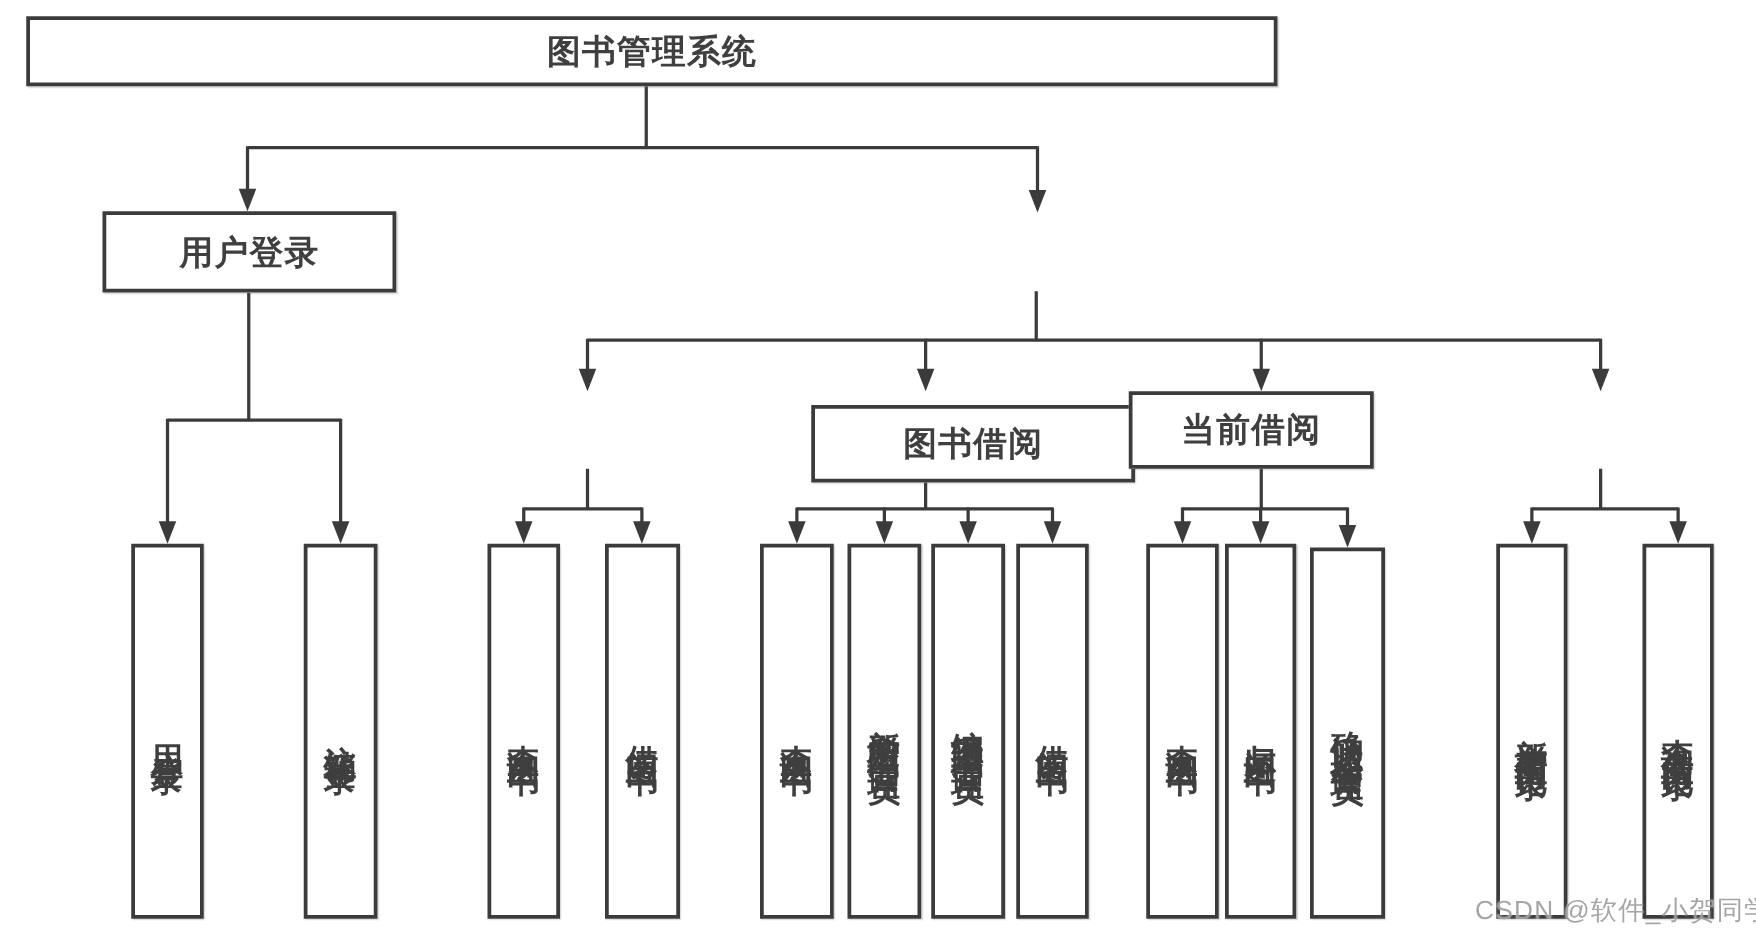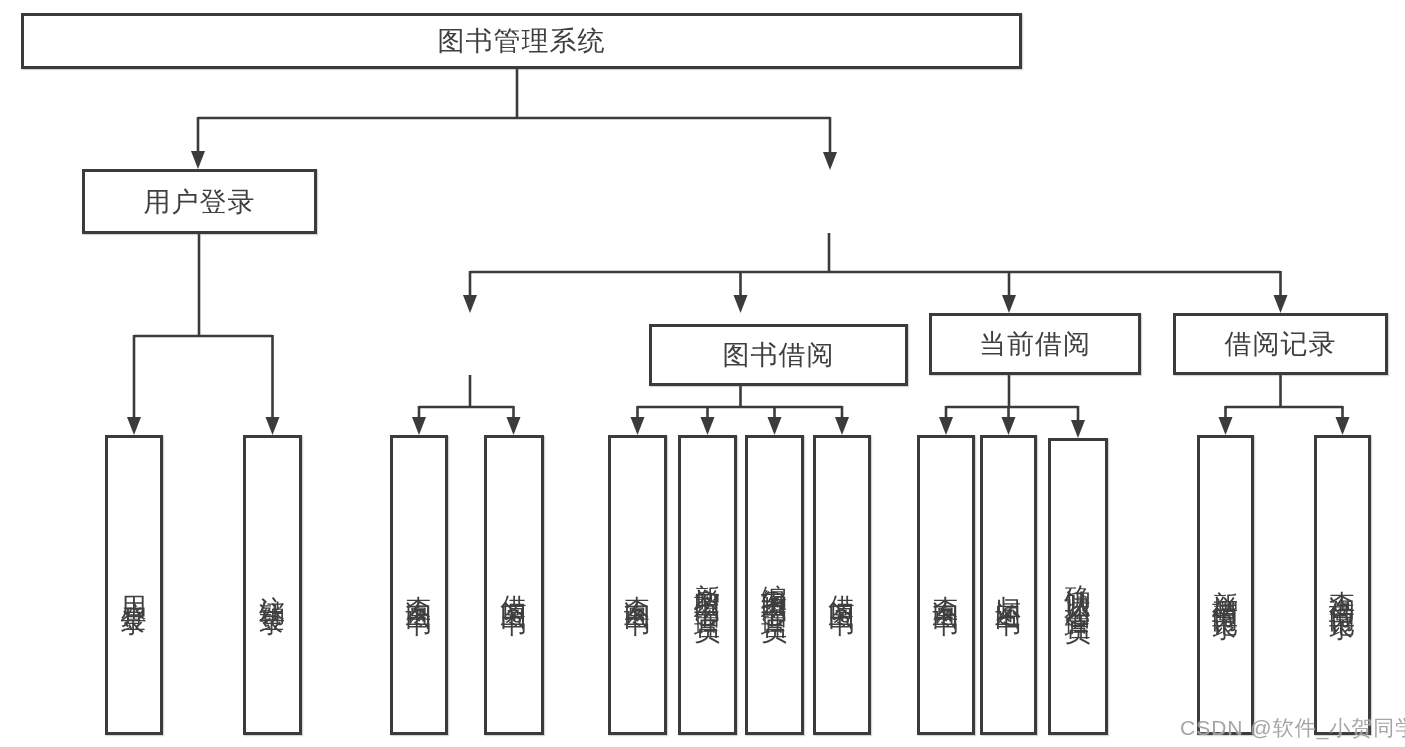--- a/index.html
+++ b/index.html
@@ -33,20 +33,21 @@
   .node{
     position:absolute;
     background:#fff;
     border:3px solid var(--line);
     box-sizing:border-box;
     display:flex;
     align-items:center;
     justify-content:center;
     color:var(--text);
     box-shadow:1px 1px 1px rgba(90,90,90,0.25);
+    font-weight:bold;
   }
   .h-node{
     font-size:27px;
     letter-spacing:1px;
     white-space:nowrap;
   }
   .v-node{
     font-size:26px;
     writing-mode:vertical-rl;
     text-orientation:mixed;
@@ -145,22 +146,21 @@
       <line x1="1342.5" y1="406" x2="1342.5" y2="420"></line>
       <polygon points="1335.5,417 1349.5,417 1342.5,435"></polygon>
     </g>
   </svg>
 
   <div class="node h-node" style="left:21px;top:13px;width:1001px;height:56px;">图书管理系统</div>
 
   <div class="node h-node" style="left:82px;top:169px;width:235px;height:65px;">用户登录</div>
 
   <div class="node h-node" style="left:633px;top:324px;width:259px;height:62px;margin-left:16px;">图书借阅</div>
-  <div class="node h-node" style="left:929px;top:313px;width:212px;height:62px;">当前借阅</div>
-  <div class="node h-node" style="left:1173px;top:313px;width:215px;height:62px;">借阅记录</div>
+  <div class="node h-node" style="left:903px;top:313px;width:196px;height:62px;">当前借阅</div>
 
   <div class="node v-node" style="left:105px;top:435px;width:58px;height:300px;">用户登录</div>
   <div class="node v-node" style="left:243px;top:435px;width:59px;height:300px;">注销登录</div>
 
   <div class="node v-node" style="left:390px;top:435px;width:58px;height:300px;">查询图书</div>
   <div class="node v-node" style="left:484px;top:435px;width:60px;height:300px;">借阅图书</div>
 
   <div class="node v-node" style="left:608px;top:435px;width:59px;height:300px;">查询图书</div>
   <div class="node v-node" style="left:678px;top:435px;width:59px;height:300px;">新增图书（管理员）</div>
   <div class="node v-node" style="left:745px;top:435px;width:59px;height:300px;">编辑图书（管理员）</div>

